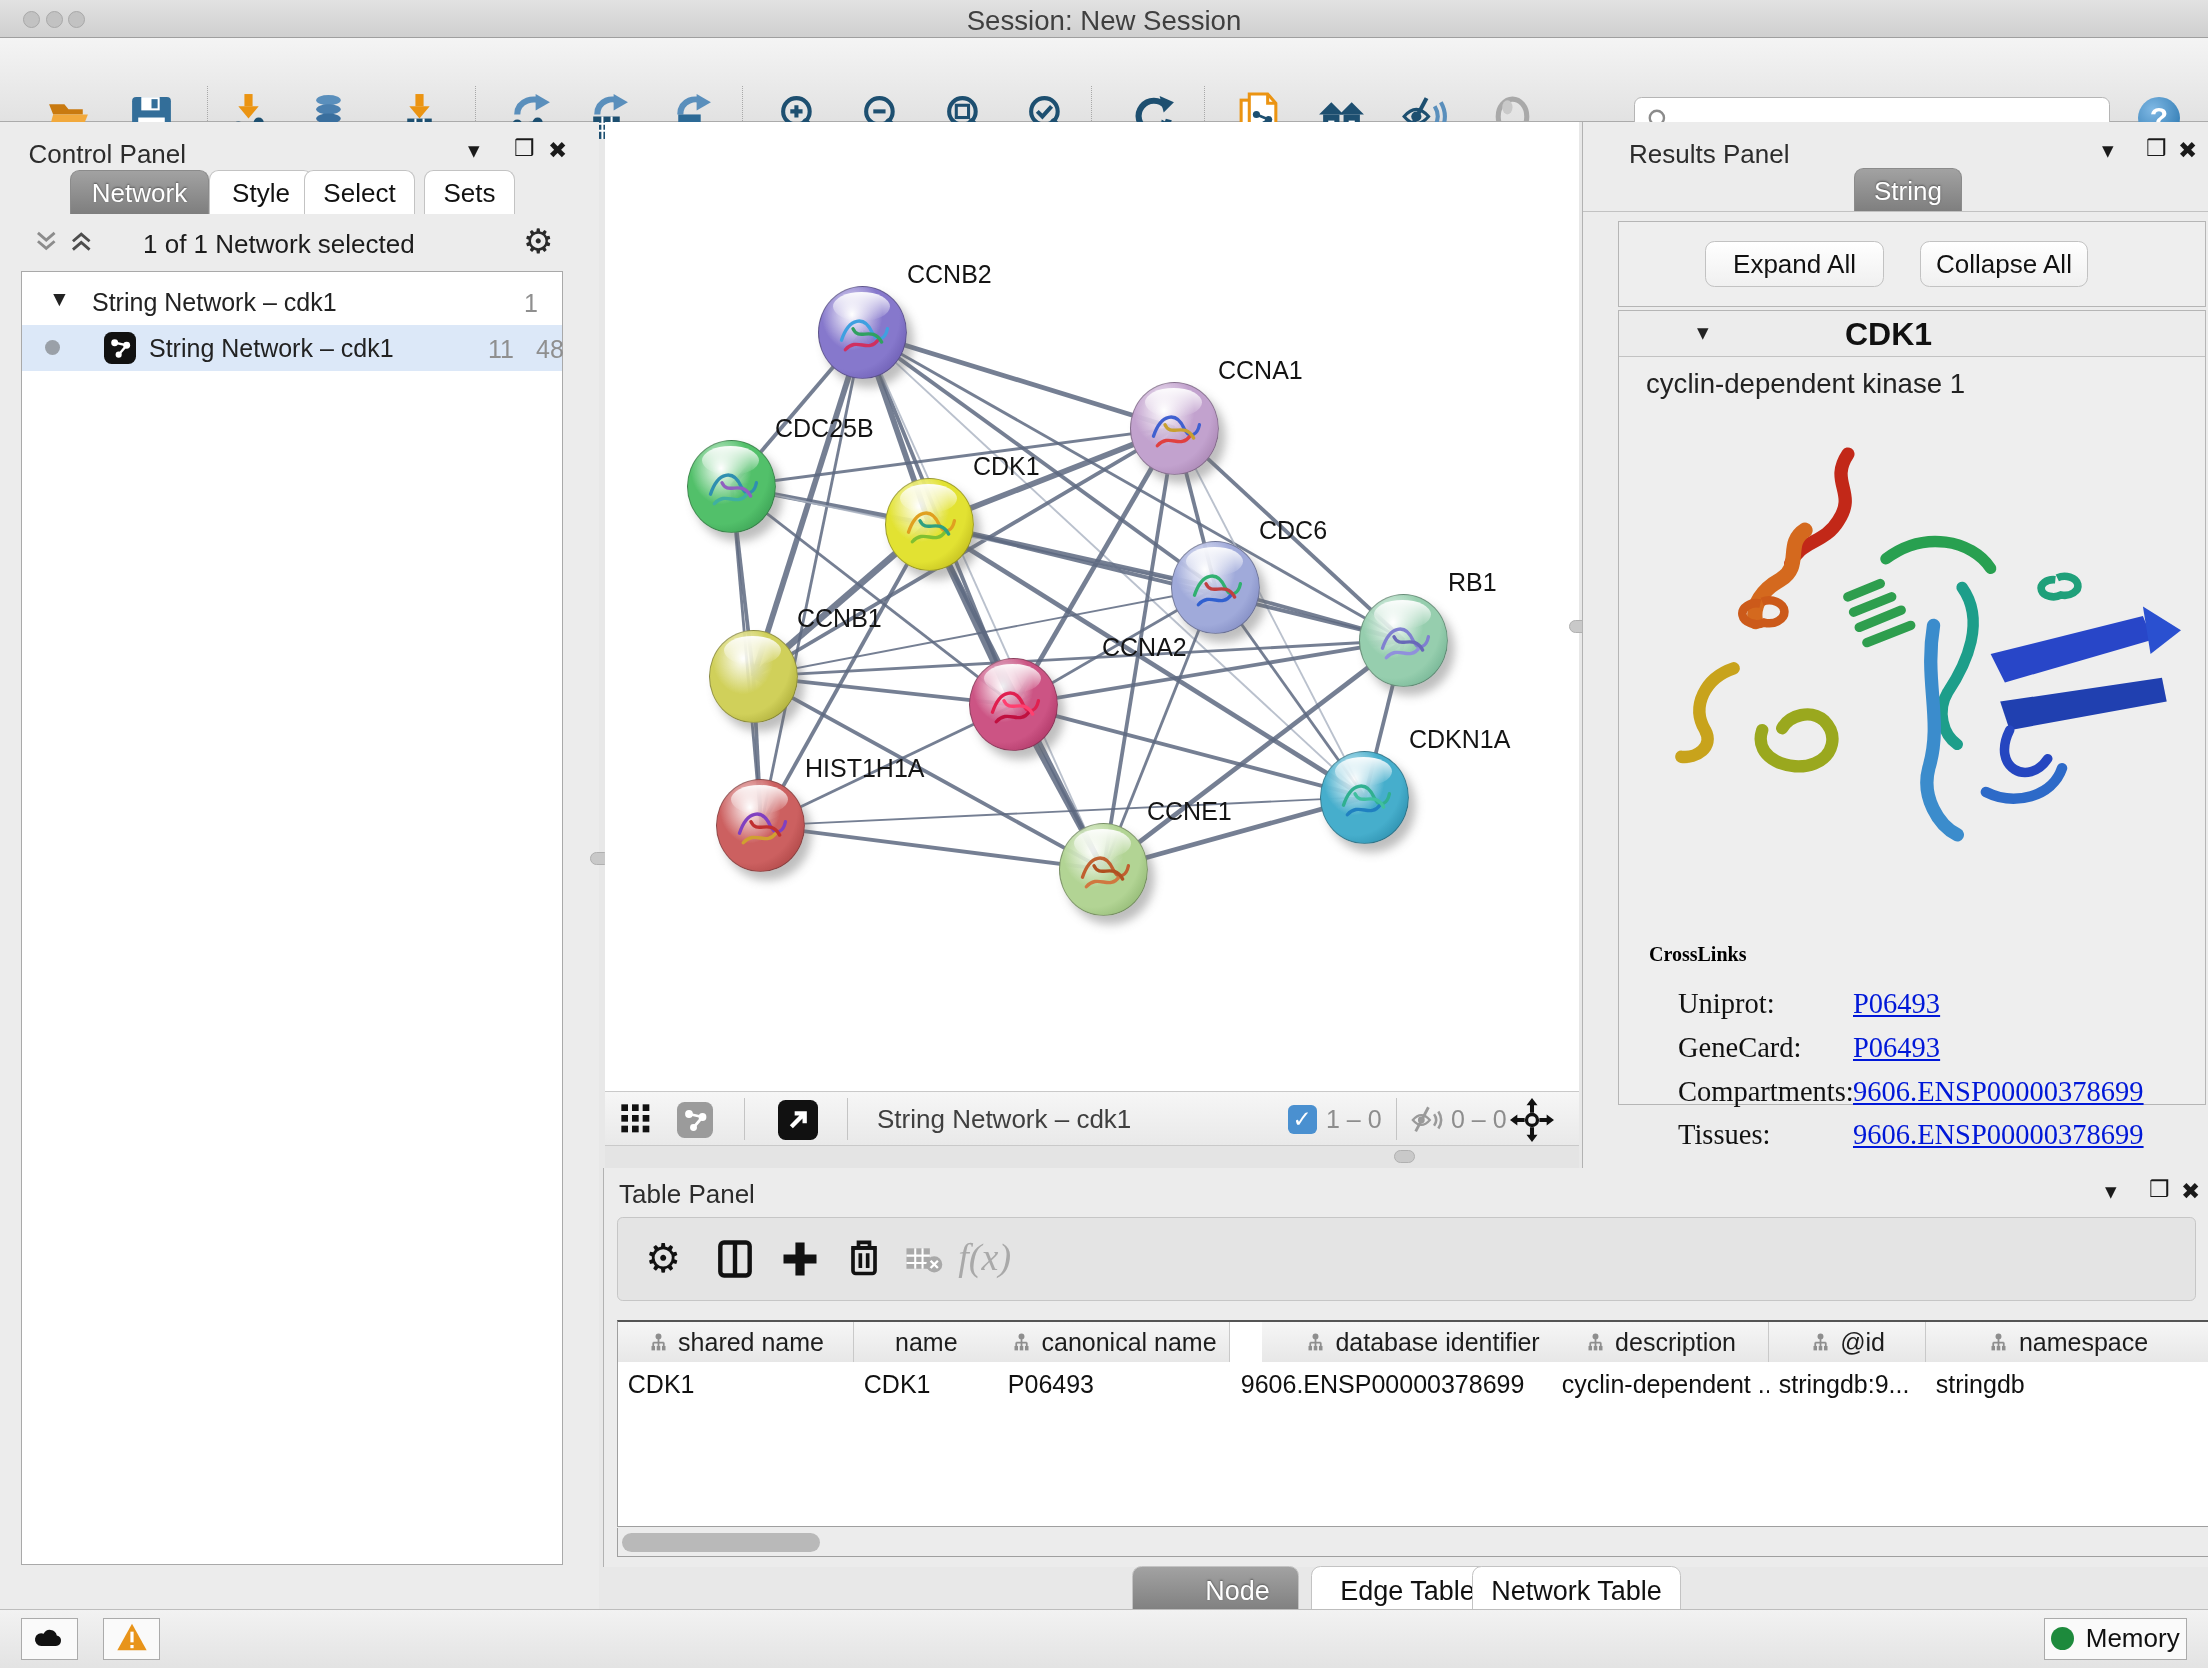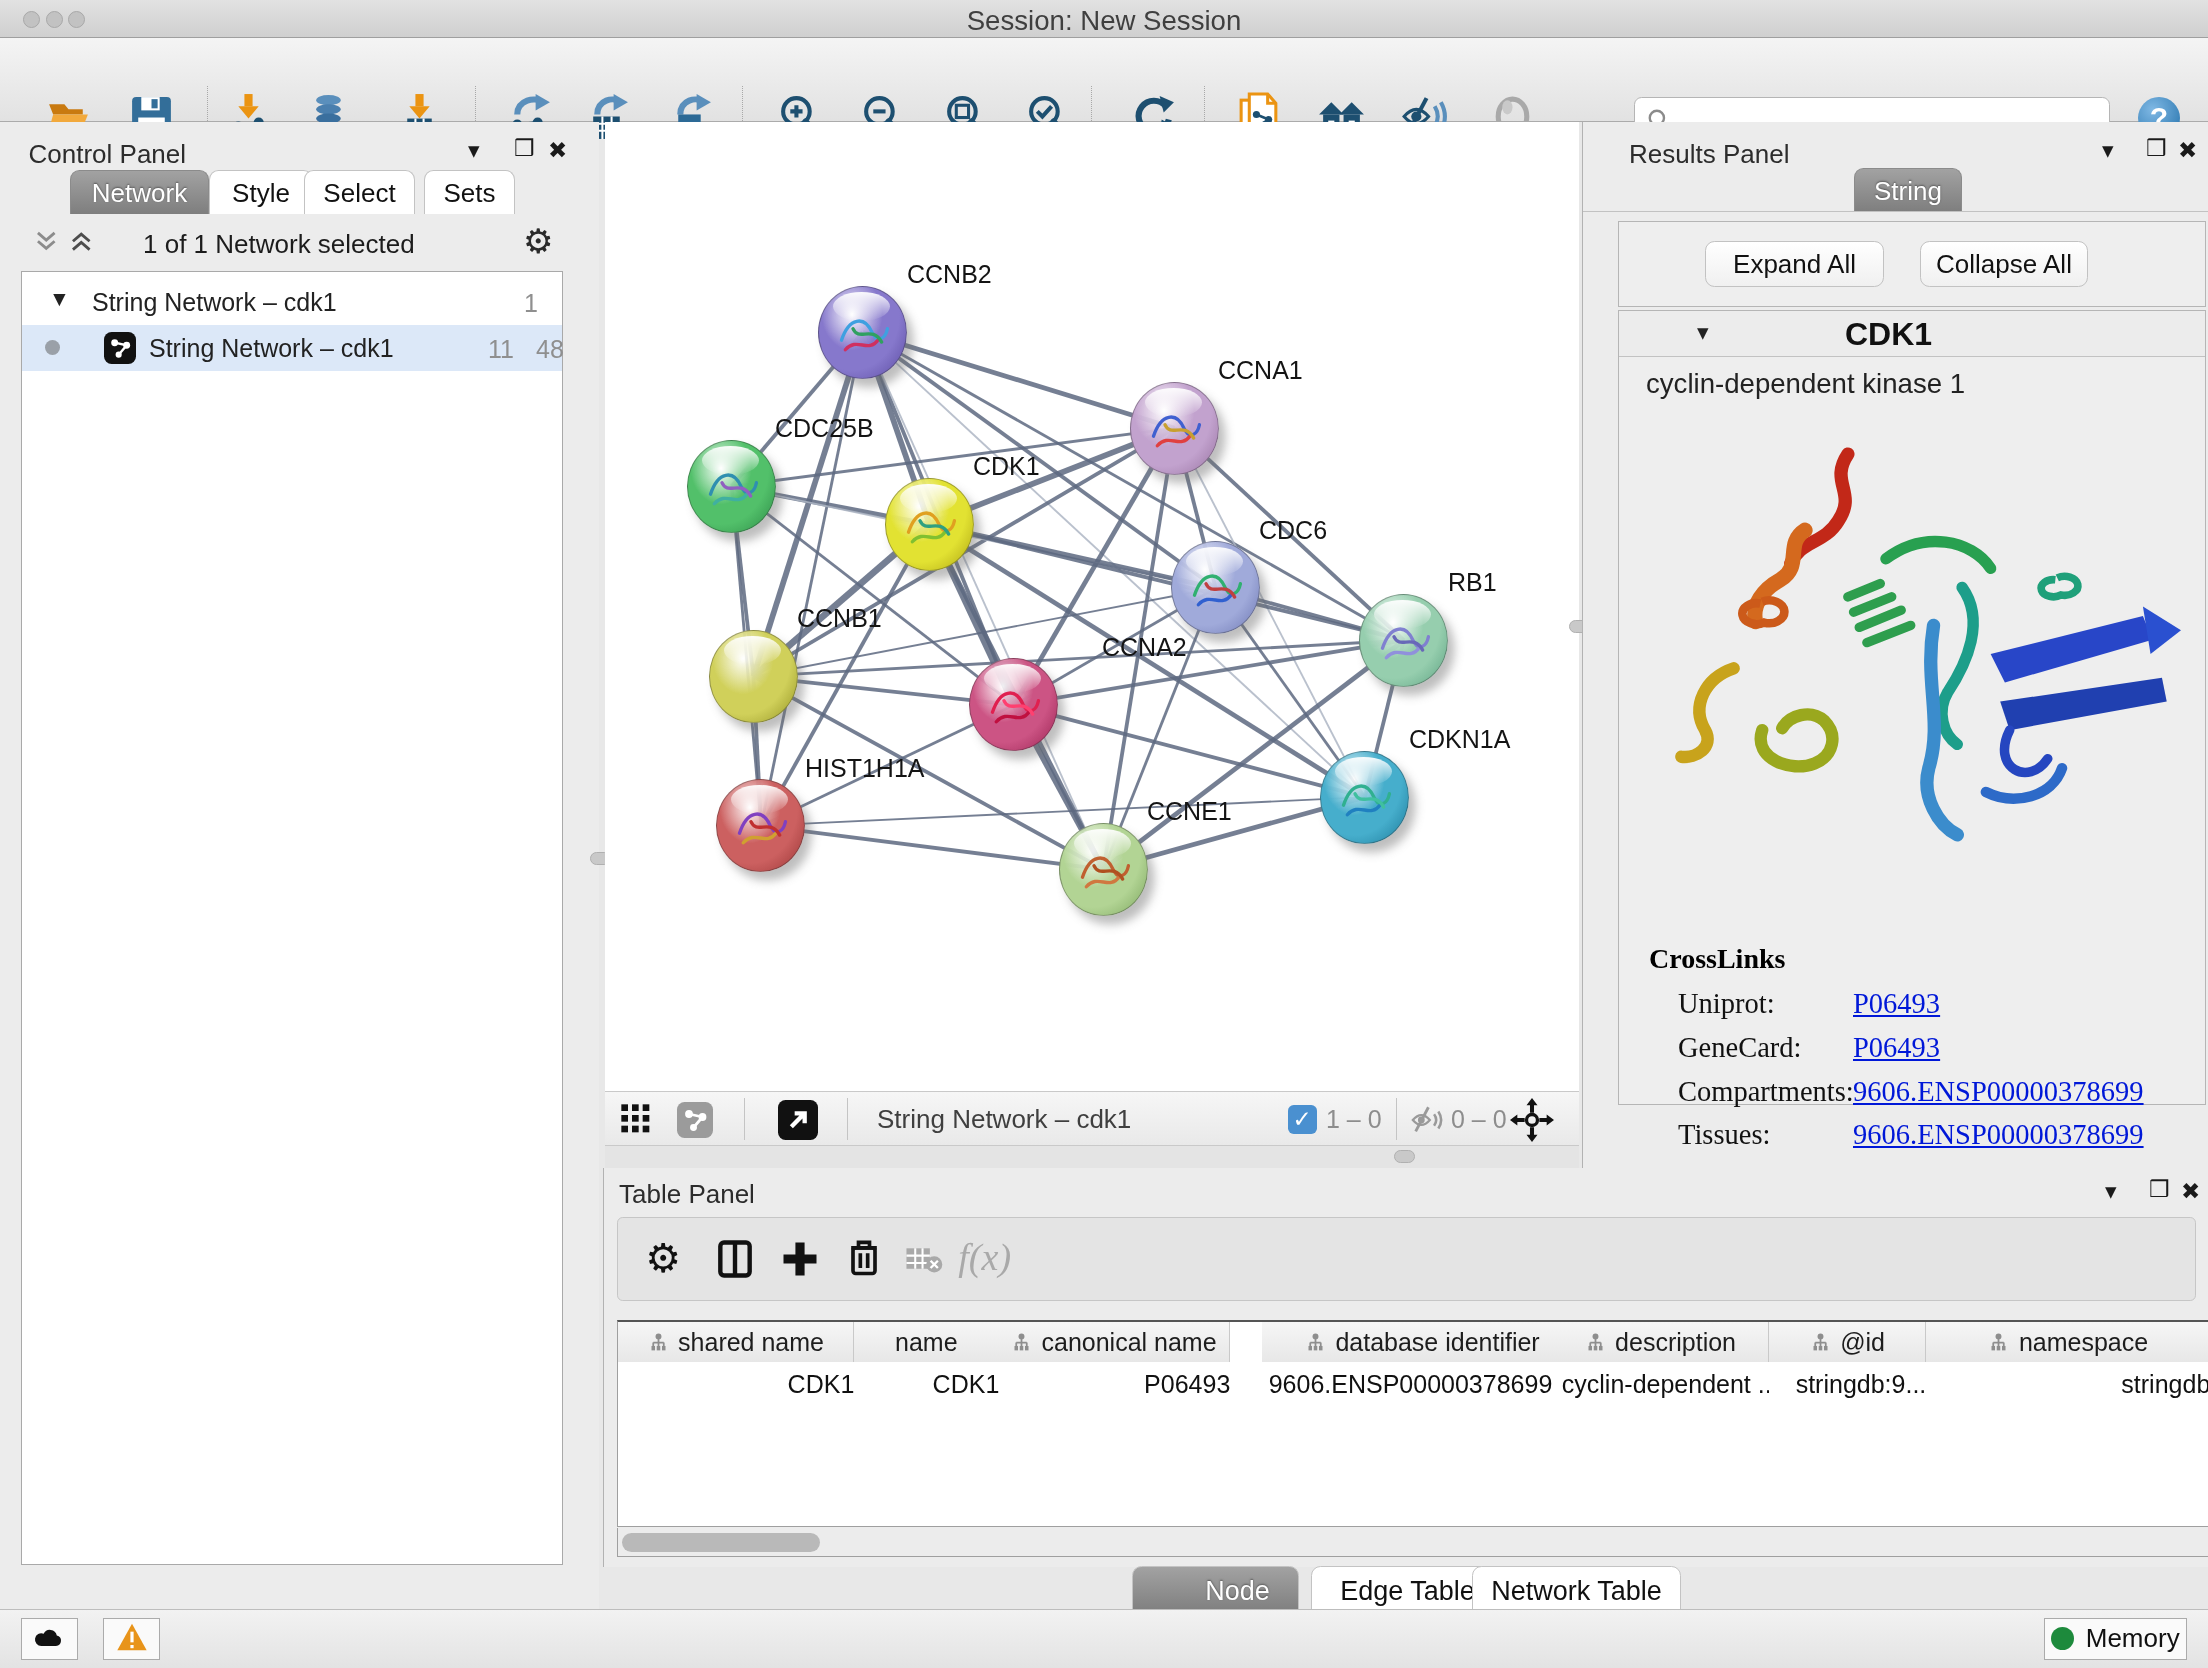--- a/index.html
+++ b/index.html
@@ -82,21 +82,21 @@
   .xl-label { position:absolute; left:59px; font-size:28.5px; color:#111; }
   .xl-link { position:absolute; left:234px; font-size:28.5px; color:#0018d8;
     text-decoration:underline; }
 
   
   #table-panel { left:603px; top:1168px; width:1605px; height:399px; background:#ececec;
     border-left:1px solid #b2b2b2; }
   #tp-toolbar { left:13.3px; top:49px; width:1579px; height:84px; background:#e4e4e4;
     border:1px solid #c6c6c6; border-radius:5.7px; }
   #tp-table { left:13.3px; top:152px; width:1592px; height:207px; background:#fff;
-    border:1px solid #9f9f9f; border-top:2.9px solid #555;text-align:right; }
+    border:1px solid #9f9f9f; border-top:2.9px solid #555; }
   .th { position:absolute; top:0; height:40px; background:linear-gradient(#f6f6f6,#e7e7e7);
     border-right:1px solid #c9c9c9; font-size:25px; color:#1d1d1d;
     display:flex; align-items:center; justify-content:center; gap:9.5px; overflow:hidden; }
   .td { position:absolute; top:40px; height:42px; font-size:25px; color:#111;
     padding:7.6px 0 0 9.5px; white-space:nowrap; overflow:hidden; }
   .col-icon { width:21px; height:21px; flex:0 0 auto; }
   #tp-hscroll { left:13.3px; top:360px; width:1592px; height:28.5px; background:#ececec;
     border:1px solid #9f9f9f; border-top:none; }
   #tp-thumb { left:3.8px; top:4.8px; width:198px; height:19px; border-radius:9.5px; background:#b9b9b9; }
   .btab { position:absolute; top:0; height:48px; font-size:27px; background:#fff;
@@ -537,21 +537,21 @@
       <path d="M330,180 c25,35 5,80 -15,110 c-12,20 -5,45 10,55" stroke="#1d9e8a" stroke-width="12" fill="none" stroke-linecap="round"></path>
       <path d="M300,220 c-10,60 10,100 -5,150 c-8,30 10,60 30,70" stroke="#3b8ccc" stroke-width="14" fill="none" stroke-linecap="round"></path>
       <path d="M355,395 c30,15 70,5 80,-25" stroke="#2d6ac8" stroke-width="11" fill="none" stroke-linecap="round"></path>
       <polygon points="360,250 520,210 530,235 375,280" fill="#2846c8"></polygon>
       <polygon points="370,300 540,275 545,300 380,330" fill="#2040b0"></polygon>
       <polygon points="520,200 560,225 528,250" fill="#2a50d0"></polygon>
       <path d="M380,330 c-20,40 20,60 40,30" stroke="#2546c0" stroke-width="10" fill="none" stroke-linecap="round"></path>
       <path d="M430,170 a14,10 0 1 1 4,18 a13,9 0 1 1 -6,-16" stroke="#1fa07a" stroke-width="8" fill="none"></path>
     </svg>
 
-    <div class="abs serif" style="left:30px; top:632px; font-size:28px; font-weight:bold; color:#000">CrossLinks</div>
+    <div class="abs serif" style="left:30px; top:632px; font-size:20px; font-weight:bold; color:#000">CrossLinks</div>
     <div>
       <span class="xl-label serif" style="top:677px">Uniprot:</span>
       <a class="xl-link serif" style="top:677px">P06493</a>
       <span class="xl-label serif" style="top:721px">GeneCard:</span>
       <a class="xl-link serif" style="top:721px">P06493</a>
       <span class="xl-label serif" style="top:765px">Compartments:</span>
       <a class="xl-link serif" style="top:765px">9606.ENSP00000378699</a>
       <span class="xl-label serif" style="top:808px">Tissues:</span>
       <a class="xl-link serif" style="top:808px">9606.ENSP00000378699</a>
       <span class="xl-label serif" style="top:852px">Pharos:</span>

